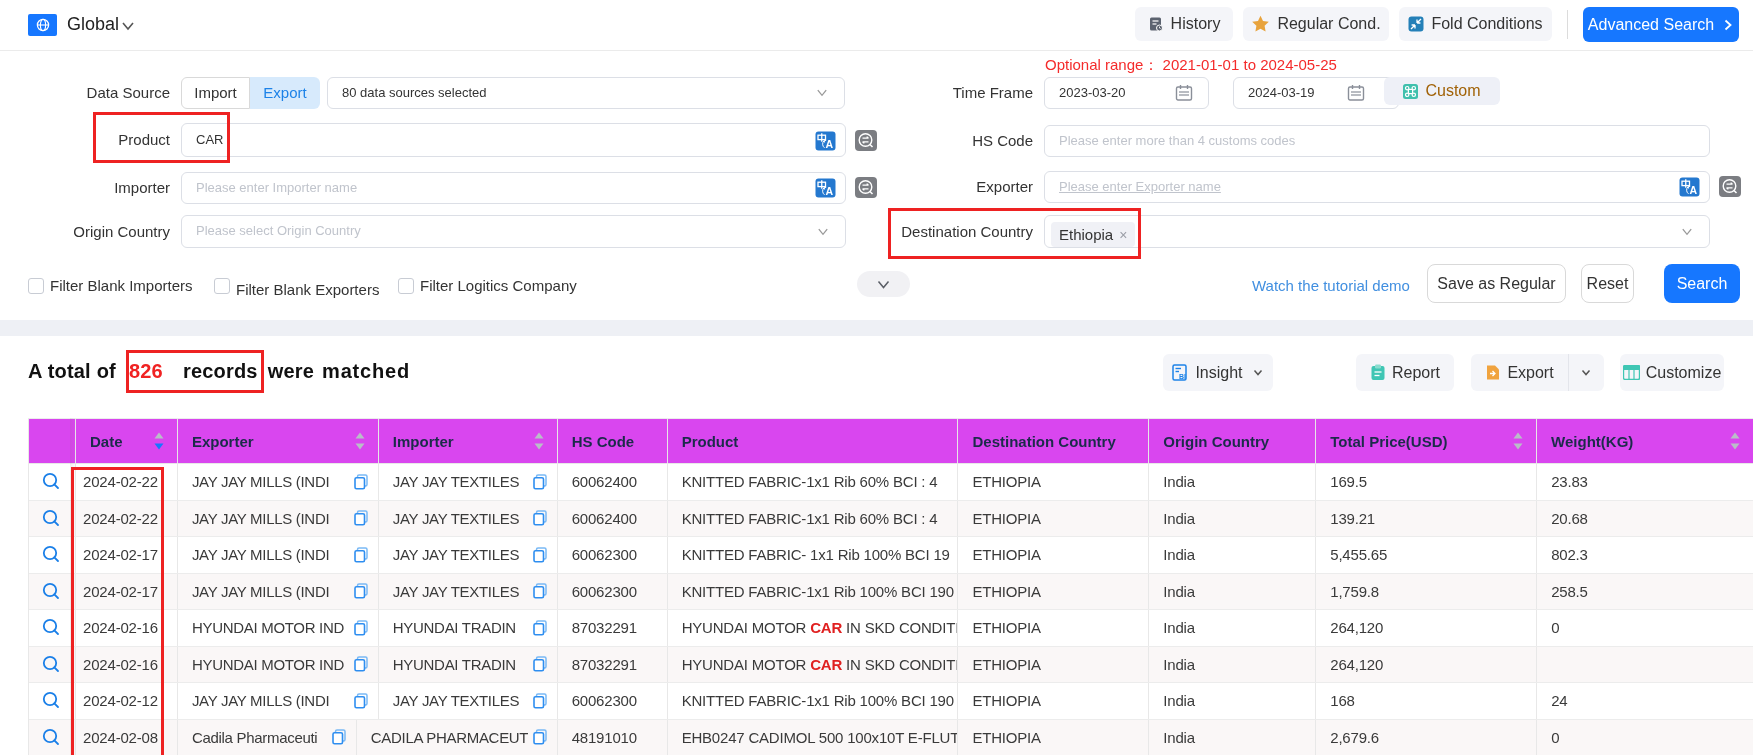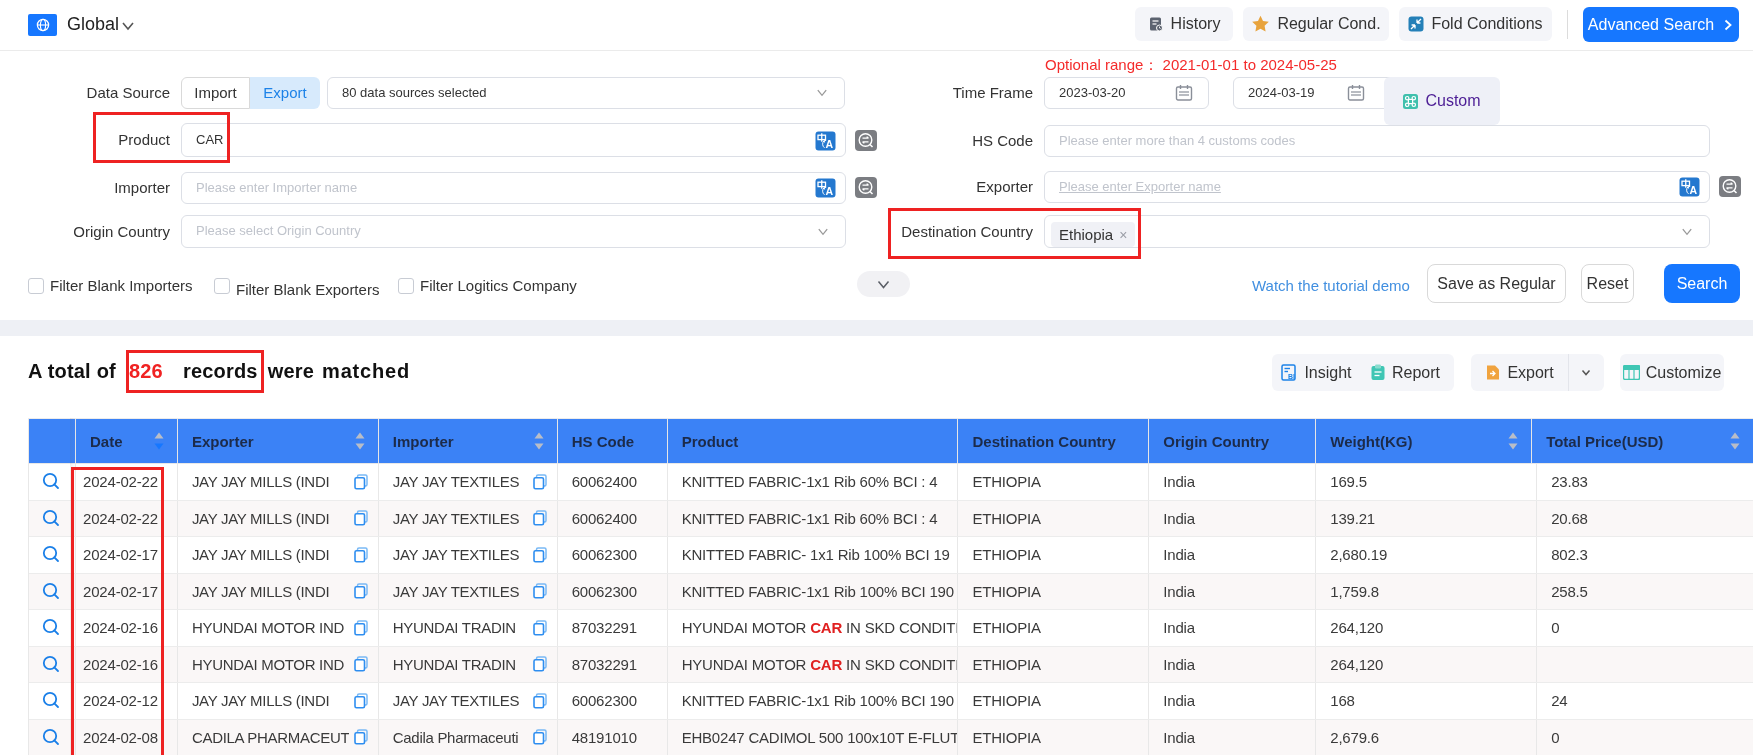--- a/index.html
+++ b/index.html
@@ -9,21 +9,21 @@
 .abs { position:absolute; }
 .lbl { position:absolute; font-size:15px; color:#333; line-height:32px; text-align:right; }
 .inp { position:absolute; height:32px; border:1px solid #dcdfe6; border-radius:6px; background:#fff; font-size:13px; line-height:30px; padding-left:14px; color:#333; }
 .ph { color:#c0c4cc; }
 .chev { position:absolute; width:14px; height:14px; }
 .gbtn { position:absolute; background:#f4f5f9; border-radius:6px; display:flex; align-items:center; justify-content:center; font-size:16px; color:#333; }
 .redbox { position:absolute; border:3px solid #ee2222; }
 
 
 #tbl { border-top:1px solid #ececec; border-left:1px solid #e8e8e8; font-size:15px; }
-.th { display:flex; height:45px; background:#3b82f6; border-bottom:1px solid #e8e8e8; }
+.th { display:flex; height:45px; background:#d946ef; border-bottom:1px solid #e8e8e8; }
 .hc { display:flex; align-items:center; justify-content:space-between; padding:0 12px 0 14px; border-right:1px solid #e6e6e6; font-weight:bold; color:#1c2b4a; font-size:15px; }
 .hc:last-child { border-right:none; }
 .tr { display:flex; height:36.5px; background:#fff; border-bottom:1px solid #ececec; }
 .tr.odd { background:#faf7f7; }
 .tc { display:flex; align-items:center; padding:0 10px 0 14px; border-right:1px solid #e8e8e8; color:#3a3a3a; white-space:nowrap; overflow:hidden; letter-spacing:-0.2px; }
 .tc:last-child { border-right:none; }
 .tc.c0 { justify-content:center; padding:0; }
 .tc.cd { justify-content:center; padding:0 12px 0 0; }
 .tc.cs { justify-content:space-between; padding-right:10px; }
 .tx { overflow:hidden; white-space:nowrap; margin-right:4px; letter-spacing:-0.3px; }
@@ -140,21 +140,21 @@
       <line x1="4" y1="11" x2="14" y2="11" stroke="#8a8f99" stroke-width="1.2"></line>
     </svg>
 <div class="inp" style="left:1213px;top:77px;width:166px;margin-left:20px;">2024-03-19</div>
 <svg class="abs" style="left:1347px;top:84px;" width="18" height="18" viewBox="0 0 18 18">
       <rect x="1.5" y="3" width="15" height="13" rx="1.5" fill="none" stroke="#8a8f99" stroke-width="1.4"></rect>
       <line x1="5.5" y1="1" x2="5.5" y2="5" stroke="#8a8f99" stroke-width="1.4"></line>
       <line x1="12.5" y1="1" x2="12.5" y2="5" stroke="#8a8f99" stroke-width="1.4"></line>
       <line x1="4" y1="8" x2="14" y2="8" stroke="#8a8f99" stroke-width="1.2"></line>
       <line x1="4" y1="11" x2="14" y2="11" stroke="#8a8f99" stroke-width="1.2"></line>
     </svg>
-<div class="abs" style="left:1384px;top:77px;width:116px;height:48px;background:#eef0f7;border-radius:6px;display:flex;align-items:center;justify-content:center;font-size:16px;color:#4c1d95;">
+<div class="abs" style="left:1384px;top:77px;width:116px;height:28px;background:#eef0f7;border-radius:6px;display:flex;align-items:center;justify-content:center;font-size:16px;color:#a16207;">
 <svg width="15" height="15" viewBox="0 0 15 15" style="margin-right:7px;">
         <rect width="15" height="15" rx="2.5" fill="#3fc0ad"></rect>
         <g fill="none" stroke="#fff" stroke-width="1.2">
           <circle cx="4.2" cy="4.2" r="1.7"></circle>
           <circle cx="10.8" cy="4.2" r="1.7"></circle>
           <circle cx="4.2" cy="10.8" r="1.7"></circle>
           <circle cx="10.8" cy="10.8" r="1.7"></circle>
           <rect x="5.4" y="5.4" width="4.2" height="4.2"></rect>
         </g>
       </svg>
@@ -205,21 +205,21 @@
 <div class="abs" style="left:1252px;top:277px;font-size:15px;color:#418fe0;">Watch the tutorial demo</div>
 <div class="abs" style="left:1427px;top:264px;width:139px;height:39px;border:1px solid #d9d9d9;border-radius:8px;background:#fff;display:flex;align-items:center;justify-content:center;font-size:16px;color:#333;">Save as Regular</div>
 <div class="abs" style="left:1581px;top:264px;width:53px;height:39px;border:1px solid #d9d9d9;border-radius:8px;background:#fff;display:flex;align-items:center;justify-content:center;font-size:16px;color:#333;">Reset</div>
 <div class="abs" style="left:1664px;top:264px;width:76px;height:39px;background:#1677ff;border-radius:8px;display:flex;align-items:center;justify-content:center;font-size:16px;color:#fff;">Search</div>
 
 <div class="abs" style="left:0;top:320px;width:1753px;height:16px;background:#eef0f5;"></div>
 
 <div class="abs" style="left:28px;top:360px;font-size:20px;font-weight:bold;color:#111;letter-spacing:0.2px;"><span>A total of</span><span style="color:#f02222;margin-left:13px;">826</span><span style="margin-left:20px;">records</span><span style="margin-left:10px;">were</span><span style="margin-left:8px;letter-spacing:0.8px;">matched</span></div>
 <div class="redbox" style="left:126px;top:350px;width:138px;height:43px;"></div>
 
-<div class="gbtn" style="left:1272px;top:354px;width:110px;height:37px;">
+<div class="gbtn" style="left:1163px;top:354px;width:110px;height:37px;">
 <svg width="17" height="17" viewBox="0 0 17 17" style="margin-right:6px;">
         <rect x="1" y="1" width="13" height="15" rx="1.5" fill="none" stroke="#1c82e8" stroke-width="1.5"></rect>
         <line x1="3.5" y1="4.5" x2="9" y2="4.5" stroke="#1c82e8" stroke-width="1.4"></line>
         <line x1="3.5" y1="7.5" x2="7" y2="7.5" stroke="#1c82e8" stroke-width="1.4"></line>
         <text x="10.5" y="14.5" font-size="7" font-weight="bold" fill="#1c82e8" font-family="Liberation Sans" text-anchor="middle">BI</text>
       </svg>
 Insight
 <svg width="12" height="12" viewBox="0 0 12 12" style="margin-left:9px;">
         <polyline points="2.5,3.5 6,7.5 9.5,3.5" fill="none" stroke="#555" stroke-width="1.5"></polyline>
       </svg>
@@ -284,34 +284,34 @@
         </div>
 <div class="hc" style="width:291px;">
           <span>Product</span>
         </div>
 <div class="hc" style="width:191px;">
           <span>Destination Country</span>
         </div>
 <div class="hc" style="width:167px;">
           <span>Origin Country</span>
         </div>
+<div class="hc" style="width:221px;">
+          <span>Total Price(USD)</span>
+          <svg class="sc" width="12" height="20" viewBox="0 0 12 20">
+            <path d="M6 1.5 L10.5 7.5 L1.5 7.5 Z" fill="#b9bdc7"></path>
+            <path d="M6 18.5 L1.5 12.5 L10.5 12.5 Z" fill="#b9bdc7"></path>
+          </svg>
+        </div>
 <div class="hc" style="width:216px;">
           <span>Weight(KG)</span>
           <svg class="sc" width="12" height="20" viewBox="0 0 12 20">
             <path d="M6 1.5 L10.5 7.5 L1.5 7.5 Z" fill="#b9bdc7"></path>
             <path d="M6 18.5 L1.5 12.5 L10.5 12.5 Z" fill="#b9bdc7"></path>
           </svg>
         </div>
-<div class="hc" style="width:221px;">
-          <span>Total Price(USD)</span>
-          <svg class="sc" width="12" height="20" viewBox="0 0 12 20">
-            <path d="M6 1.5 L10.5 7.5 L1.5 7.5 Z" fill="#b9bdc7"></path>
-            <path d="M6 18.5 L1.5 12.5 L10.5 12.5 Z" fill="#b9bdc7"></path>
-          </svg>
-        </div>
 </div>
 <div class="tr">
 <div class="tc c0" style="width:47px;">
           <svg width="19" height="19" viewBox="0 0 19 19">
             <circle cx="8" cy="8" r="6.2" fill="none" stroke="#1a7fe8" stroke-width="1.8"></circle>
             <line x1="12.3" y1="12.3" x2="16" y2="16" stroke="#1a7fe8" stroke-width="1.8" stroke-linecap="round"></line>
           </svg>
         </div>
 <div class="tc cd" style="width:102px;">2024-02-22</div>
 <div class="tc cs" style="width:201px;">
@@ -383,21 +383,21 @@
           <span class="tx">JAY JAY TEXTILES</span>
           <svg width="14" height="16" viewBox="0 0 14 16">
             <rect x="3.5" y="1" width="9.5" height="11" rx="1.5" fill="none" stroke="#7ab9f5" stroke-width="1.5"></rect>
             <rect x="1" y="3.8" width="9.5" height="11" rx="1.5" fill="#fff" stroke="#2e8ef0" stroke-width="1.6"></rect>
           </svg>
         </div>
 <div class="tc" style="width:110px;">60062300</div>
 <div class="tc" style="width:291px;">KNITTED FABRIC- 1x1 Rib 100% BCI 19</div>
 <div class="tc" style="width:191px;">ETHIOPIA</div>
 <div class="tc" style="width:167px;">India</div>
-<div class="tc" style="width:221px;">2,680.19</div>
+<div class="tc" style="width:221px;">5,455.65</div>
 <div class="tc" style="width:216px;">802.3</div>
 </div>
 <div class="tr odd">
 <div class="tc c0" style="width:47px;">
           <svg width="19" height="19" viewBox="0 0 19 19">
             <circle cx="8" cy="8" r="6.2" fill="none" stroke="#1a7fe8" stroke-width="1.8"></circle>
             <line x1="12.3" y1="12.3" x2="16" y2="16" stroke="#1a7fe8" stroke-width="1.8" stroke-linecap="round"></line>
           </svg>
         </div>
 <div class="tc cd" style="width:102px;">2024-02-17</div>
@@ -514,29 +514,29 @@
 <div class="tc" style="width:216px;">24</div>
 </div>
 <div class="tr odd">
 <div class="tc c0" style="width:47px;">
           <svg width="19" height="19" viewBox="0 0 19 19">
             <circle cx="8" cy="8" r="6.2" fill="none" stroke="#1a7fe8" stroke-width="1.8"></circle>
             <line x1="12.3" y1="12.3" x2="16" y2="16" stroke="#1a7fe8" stroke-width="1.8" stroke-linecap="round"></line>
           </svg>
         </div>
 <div class="tc cd" style="width:102px;">2024-02-08</div>
+<div class="tc cs" style="width:179px;">
+          <span class="tx">Cadila Pharmaceuti</span>
+          <svg width="14" height="16" viewBox="0 0 14 16">
+            <rect x="3.5" y="1" width="9.5" height="11" rx="1.5" fill="none" stroke="#7ab9f5" stroke-width="1.5"></rect>
+            <rect x="1" y="3.8" width="9.5" height="11" rx="1.5" fill="#fff" stroke="#2e8ef0" stroke-width="1.6"></rect>
+          </svg>
+        </div>
 <div class="tc cs" style="width:201px;">
           <span class="tx">CADILA PHARMACEUT</span>
-          <svg width="14" height="16" viewBox="0 0 14 16">
-            <rect x="3.5" y="1" width="9.5" height="11" rx="1.5" fill="none" stroke="#7ab9f5" stroke-width="1.5"></rect>
-            <rect x="1" y="3.8" width="9.5" height="11" rx="1.5" fill="#fff" stroke="#2e8ef0" stroke-width="1.6"></rect>
-          </svg>
-        </div>
-<div class="tc cs" style="width:179px;">
-          <span class="tx">Cadila Pharmaceuti</span>
           <svg width="14" height="16" viewBox="0 0 14 16">
             <rect x="3.5" y="1" width="9.5" height="11" rx="1.5" fill="none" stroke="#7ab9f5" stroke-width="1.5"></rect>
             <rect x="1" y="3.8" width="9.5" height="11" rx="1.5" fill="#fff" stroke="#2e8ef0" stroke-width="1.6"></rect>
           </svg>
         </div>
 <div class="tc" style="width:110px;">48191010</div>
 <div class="tc" style="width:291px;">EHB0247 CADIMOL 500 100x10T E-FLUT</div>
 <div class="tc" style="width:191px;">ETHIOPIA</div>
 <div class="tc" style="width:167px;">India</div>
 <div class="tc" style="width:221px;">2,679.6</div>

